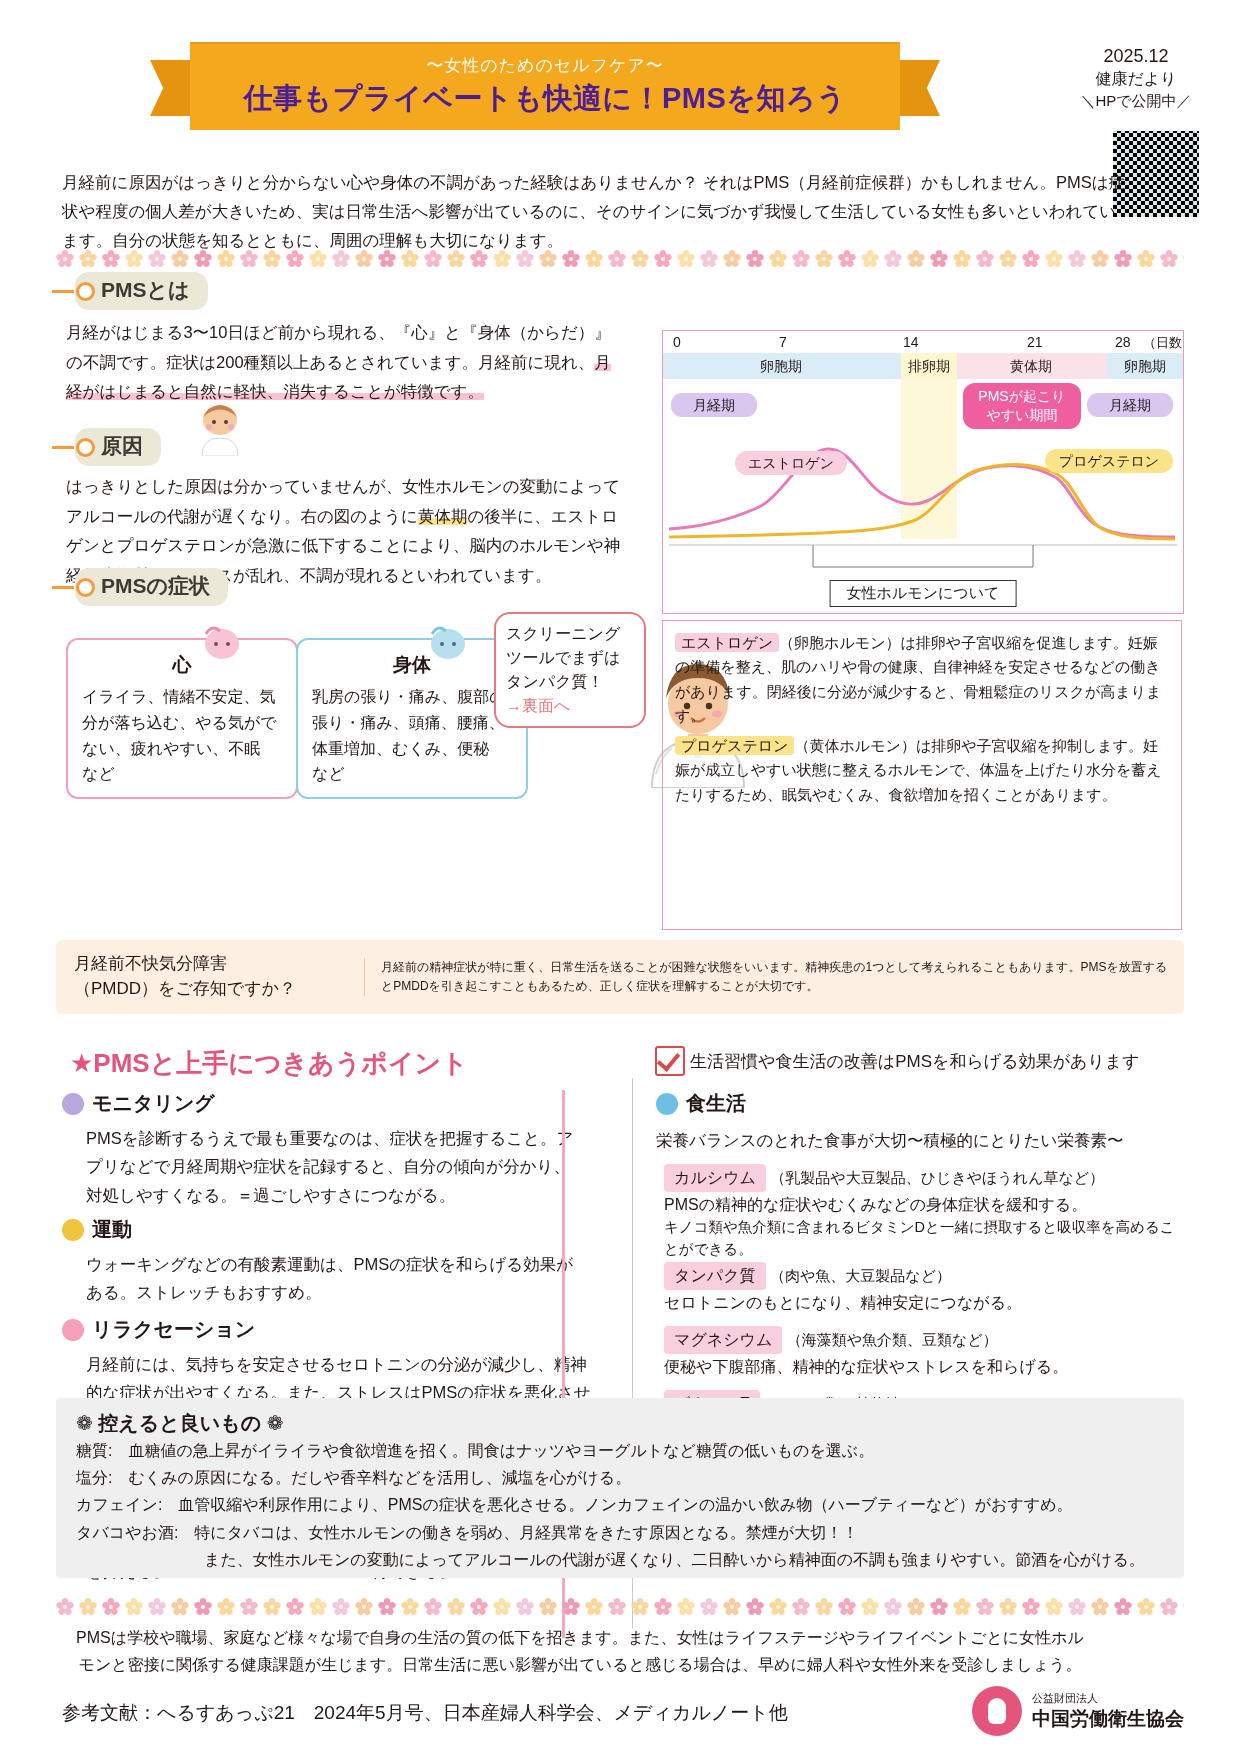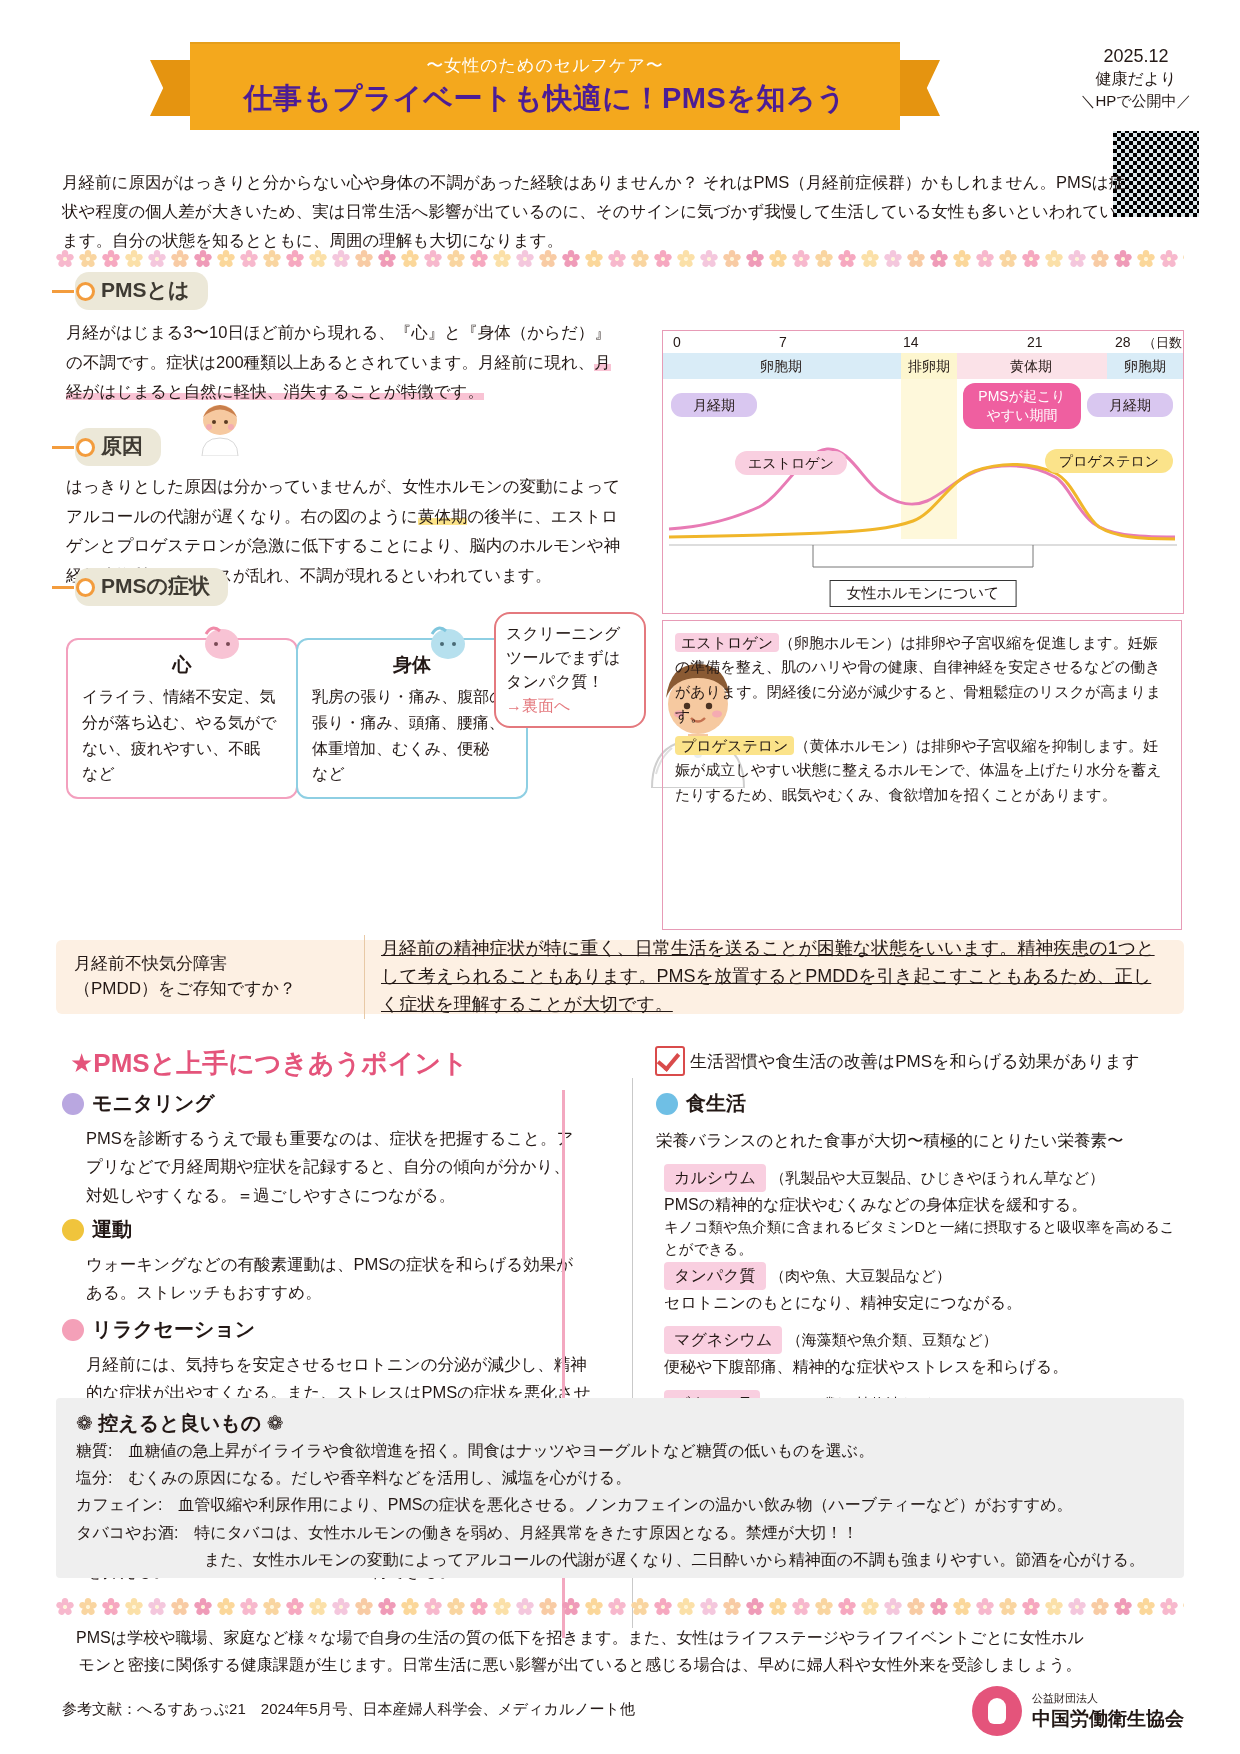--- a/index.html
+++ b/index.html
@@ -68,21 +68,21 @@
   
   .bubble{
     position:absolute;border:2px solid #e4797e;border-radius:16px;background:#fff;
     font-size:16px;line-height:1.5;padding:8px 10px;color:#231815;
   }
   .bubble .arrow{color:#e4797e;}
 
   
   .pmdd{position:absolute;left:56px;top:940px;width:1128px;height:74px;background:#fdf0e3;border-radius:6px;display:flex;align-items:center;}
   .pmdd .left{width:290px;padding-left:18px;font-size:17px;line-height:1.45;color:#231815;}
-  .pmdd .right{flex:1;border-left:1px solid #e8c9a6;padding:0 16px;font-size:18px;line-height:1.55;text-decoration:underline;}
+  .pmdd .right{flex:1;border-left:1px solid #e8c9a6;padding:0 16px;font-size:12px;line-height:1.55;}
 
   
   .chart-panel{position:absolute;left:662px;top:330px;width:520px;height:282px;border:1px solid #e79bb6;background:#fff;}
   .legend-box{position:absolute;left:50%;transform:translateX(-50%);bottom:6px;border:1px solid #333;background:#fff;font-size:15px;padding:3px 16px;}
 
   .hormone-desc{position:absolute;left:662px;top:620px;width:520px;height:310px;border:1px solid #e79bb6;padding:10px 12px;font-size:15px;line-height:1.62;box-sizing:border-box;}
   .tag{border-radius:4px;padding:1px 6px;}
   .tag-pink{background:#f9cfe0;}
   .tag-yellow{background:#fbe38a;}
 
@@ -106,21 +106,21 @@
 
   .bar-left{position:absolute;left:562px;width:3px;background:#f3a8c0;}
 
   
   .avoid{position:absolute;left:56px;top:1400px;width:1128px;height:178px;background:#efefef;border-radius:4px;padding:12px 20px;box-sizing:border-box;}
   .avoid .hd{font-size:20px;font-weight:bold;margin-bottom:0;}
   .avoid .ln{font-size:16px;line-height:1.7;}
 
   
   .foot-txt{position:absolute;left:70px;top:1624px;width:1020px;font-size:16px;line-height:1.7;text-align:center;}
-  .ref{position:absolute;left:62px;top:1700px;font-size:15px;}
+  .ref{position:absolute;left:62px;top:1700px;font-size:19px;}
   .logo{position:absolute;right:56px;top:1686px;display:flex;align-items:center;gap:10px;}
   .logo .circ{width:50px;height:50px;border-radius:50%;background:#e4547b;position:relative;}
   .logo .circ::after{content:"";position:absolute;left:16px;top:12px;width:18px;height:26px;border-radius:9px 9px 6px 6px;background:#fff;}
   .logo .t1{font-size:11px;}
   .logo .t2{font-size:19px;font-weight:bold;}
 
   .nurse{position:absolute;}
 </style>
 </head>
 <body>

